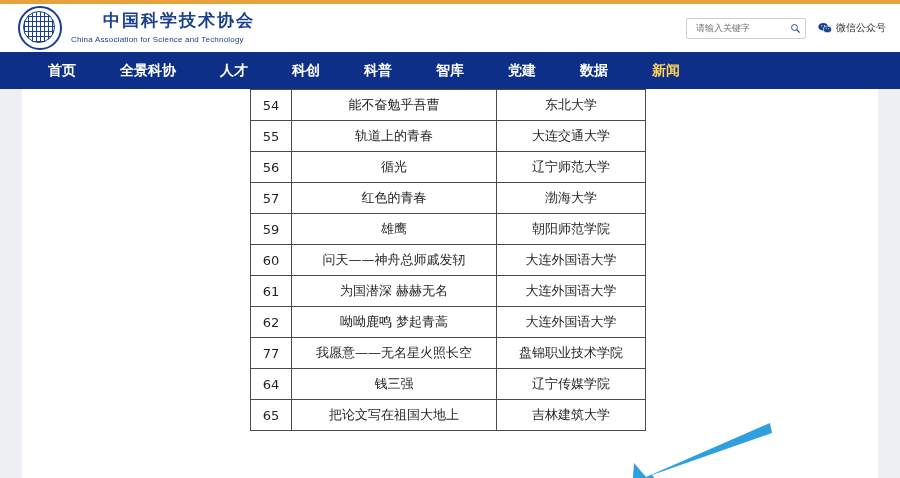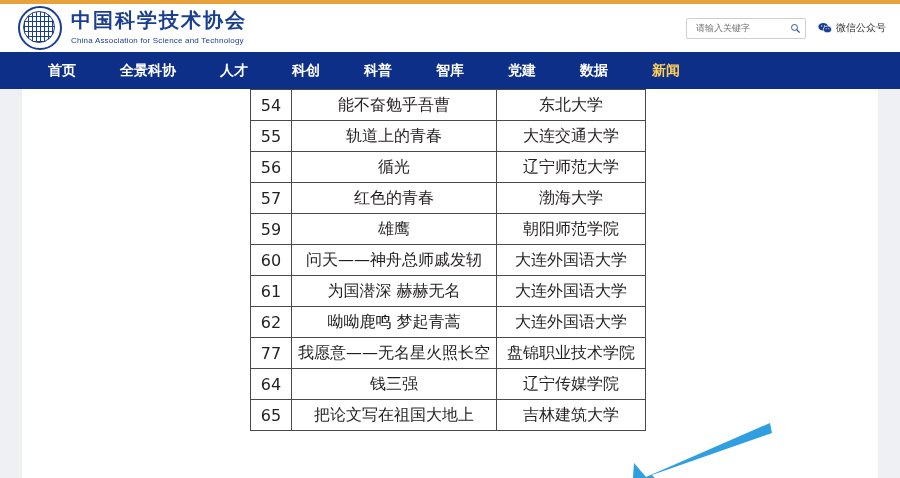--- a/index.html
+++ b/index.html
@@ -64,24 +64,25 @@
     border: 1px solid #1b3f8f;
     background:
       repeating-linear-gradient(90deg, #1b3f8f 0 1px, transparent 1px 4px),
       repeating-linear-gradient(0deg, #1b3f8f 0 1px, transparent 1px 5px);
   }
   .logo-text {
     line-height: 1.05;
   }
   .logo-cn {
     font-family: "DejaVu Serif", serif;
-    font-size: 20px;
+    font-size: 17px;
     font-weight: bold;
     color: #1b3f8f;
     letter-spacing: 2px;
+    margin-left: 32px;
   }
   .logo-en {
     font-size: 8px;
     color: #1b3f8f;
     letter-spacing: 0.2px;
     margin-top: 6px;
   }
   .header-right {
     margin-left: auto;
     display: flex;
@@ -174,21 +175,21 @@
     width: 382px;
   }
   table.doc-table {
     border-collapse: collapse;
     width: 382px;
     table-layout: fixed;
   }
   table.doc-table td {
     border: 1px solid #4a4a4a;
     height: 30px;
-    font-size: 16px;
+    font-size: 13px;
     color: #231f20;
     text-align: center;
     vertical-align: middle;
     font-family: "DejaVu Sans", sans-serif;
     padding: 0 2px;
   }
   td.col-num { width: 36px; }
   td.col-title { width: 200px; }
   td.col-org { width: 144px; }
 

